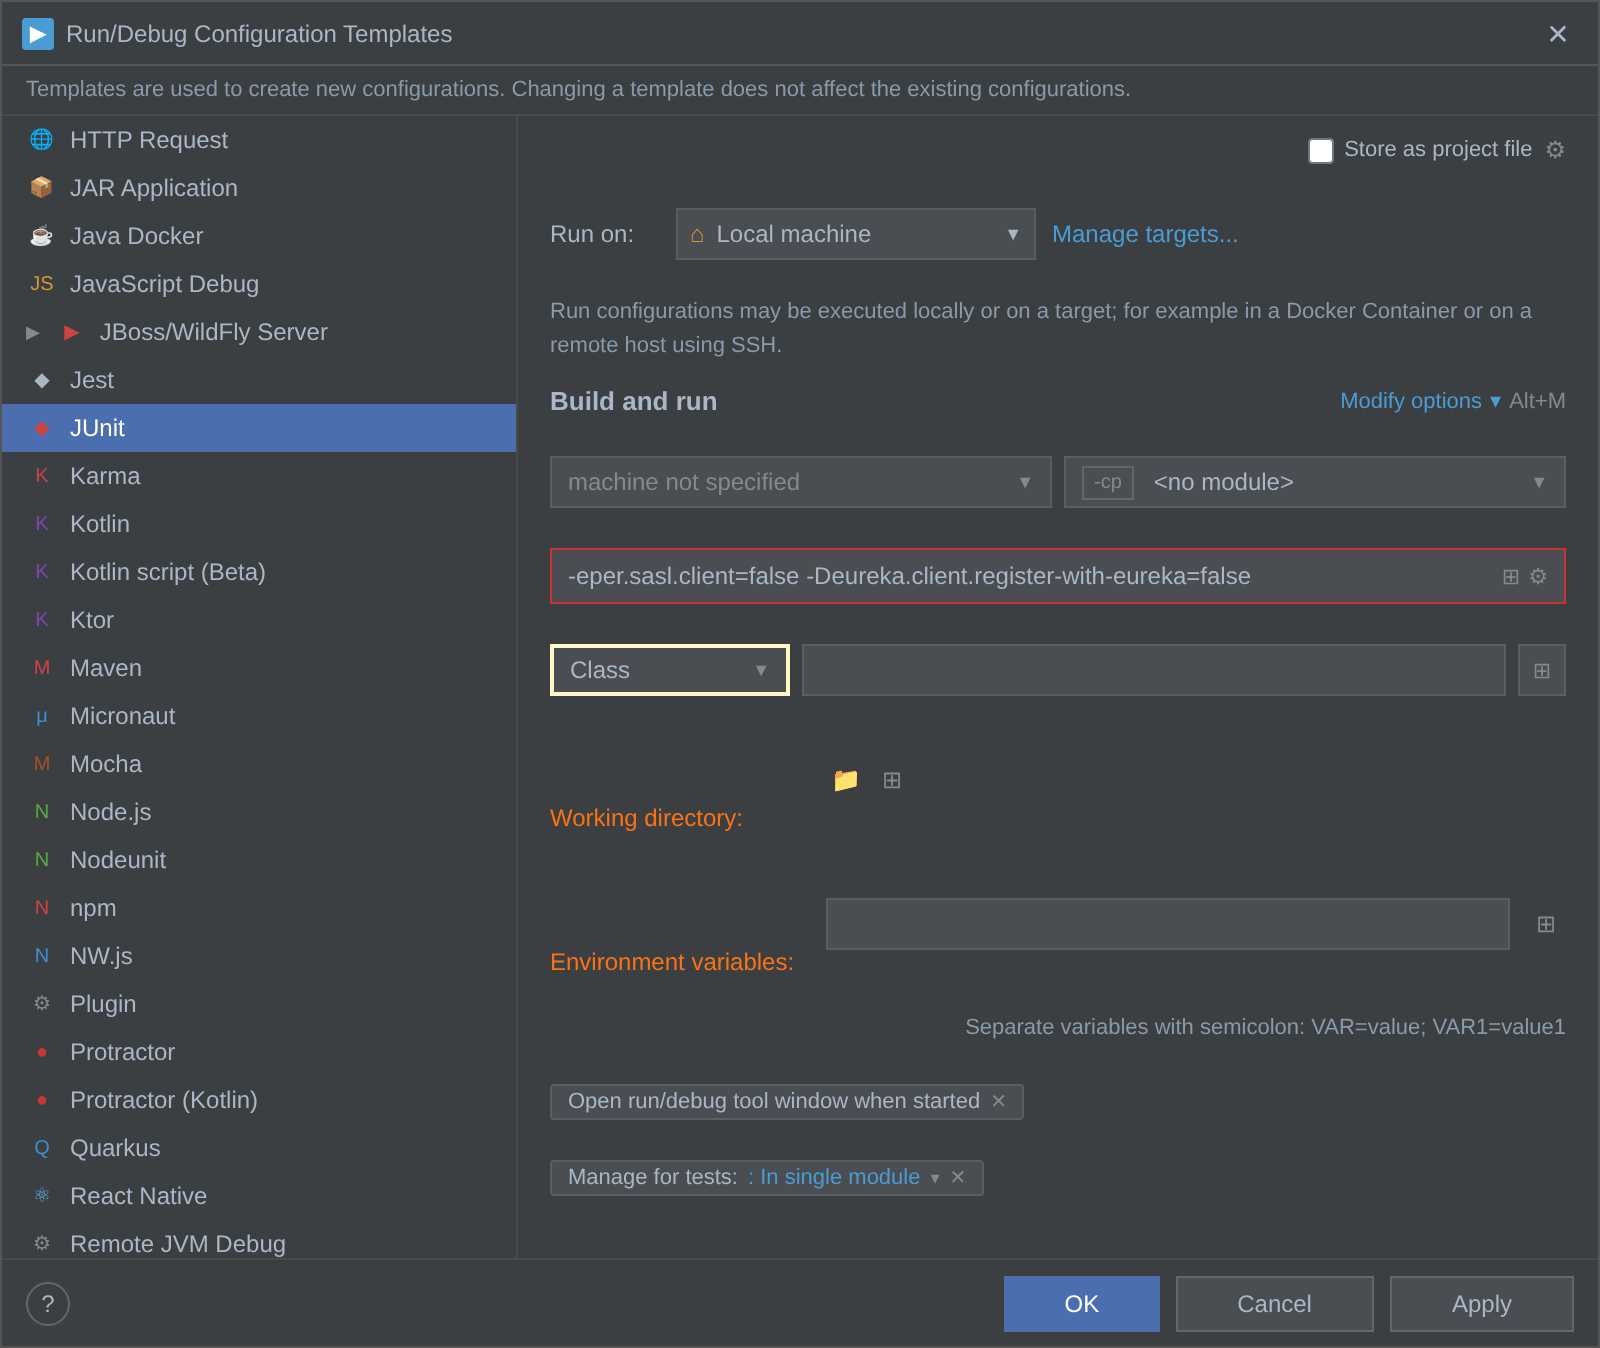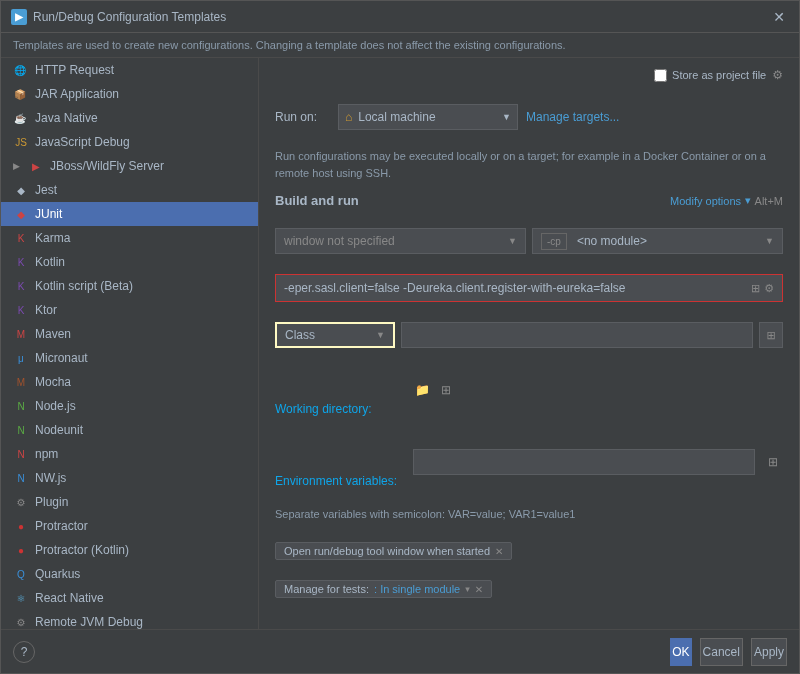--- a/index.html
+++ b/index.html
@@ -332,21 +332,21 @@
     }
 
     .form-row {
       display: flex;
       align-items: center;
       gap: 8px;
       margin-bottom: 8px;
     }
 
     .form-label {
-      color: #0ea5e9;
+      color: #f97316;
       font-size: 12px;
       min-width: 130px;
       margin-top: 38px;
     }
 
     .form-input-row {
       flex: 1;
       background: #4a4d51;
       border: 1px solid #5a5d61;
       color: #a9b7c6;
@@ -369,20 +369,21 @@
       width: 20px;
       height: 20px;
       display: flex;
       align-items: center;
       justify-content: center;
     }
 
     .env-hint {
       color: #8a9aaa;
       font-size: 11px;
+      text-align: right;
       margin-bottom: 10px;
     }
 
     .tag-row {
       display: flex;
       flex-wrap: wrap;
       gap: 6px;
       margin-bottom: 8px;
     }
 
@@ -430,21 +431,21 @@
       cursor: pointer;
       font-size: 12px;
     }
 
     .action-buttons {
       display: flex;
       gap: 8px;
     }
 
     .btn {
-      padding: 4px 2px;
+      padding: 4px 30px;
       height: 28px;
       border: none;
       cursor: pointer;
       font-size: 12px;
       display: flex;
       align-items: center;
     }
 
     .btn-ok {
       background: #4b6eaf;
@@ -519,21 +520,21 @@
     <div class="sidebar-item">
           <span class="item-icon icon-http">🌐</span>
           <span class="item-label">HTTP Request</span>
         </div>
         <div class="sidebar-item">
           <span class="item-icon icon-jar">📦</span>
           <span class="item-label">JAR Application</span>
         </div>
         <div class="sidebar-item">
           <span class="item-icon icon-java">☕</span>
-          <span class="item-label">Java Native</span>
+          <span class="item-label">Java Docker</span>
         </div>
         <div class="sidebar-item">
           <span class="item-icon icon-js">JS</span>
           <span class="item-label">JavaScript Debug</span>
         </div>
         <div class="sidebar-item">
           <span class="sidebar-group-arrow">▶</span>
           <span class="item-icon icon-jboss">▶</span>
           <span class="item-label">JBoss/WildFly Server</span>
         </div>
@@ -644,21 +645,21 @@
         <span class="section-title">Build and run</span>
         <div class="modify-options-btn">
           <span>Modify options</span>
           <span>▾</span>
           <span class="modify-options-shortcut">Alt+M</span>
         </div>
       </div>
 
       <div class="module-row">
         <div class="module-select">
-          <span>window not specified</span>
+          <span>machine not specified</span>
           <span class="select-arrow">▼</span>
         </div>
         <div class="module-select-right">
           <span class="cp-badge">-cp</span>
           <span>&lt;no module&gt;</span>
           <span class="select-arrow">▼</span>
         </div>
       </div>
 
       <div class="vm-options-row">

